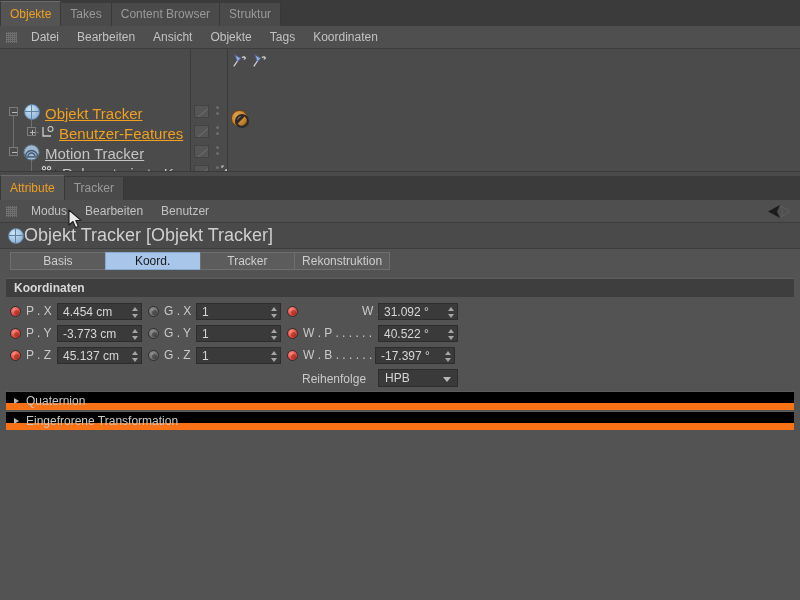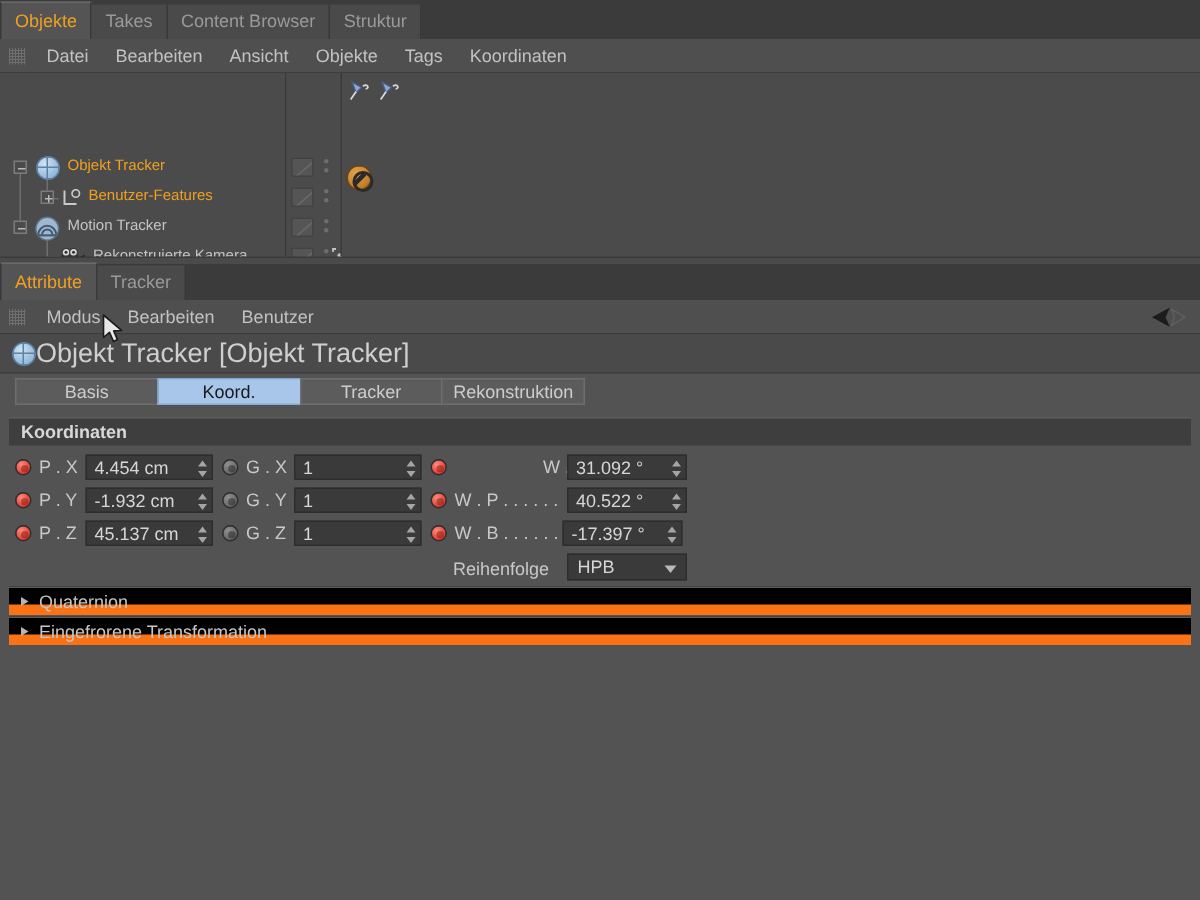--- a/index.html
+++ b/index.html
@@ -63,21 +63,21 @@
     position: absolute; left: 0; top: 49px; width: 800px; height: 122px;
     background: #4b4b4b;
   }
   .omLeft { position: absolute; left: 0; top: 0; width: 190px; height: 122px; background: #4b4b4b; }
   .colDivA { position: absolute; left: 190px; top: 0; width: 1px; height: 122px; background: #3a3a3a; }
   .omMid  { position: absolute; left: 191px; top: 0; width: 36px; height: 122px; background: #4b4b4b; }
   .colDivB { position: absolute; left: 227px; top: 0; width: 1px; height: 122px; background: #3a3a3a; }
   .omRight { position: absolute; left: 228px; top: 0; right: 0; height: 122px; background: #4b4b4b; }
 
   .orow { position: absolute; left: 0; width: 190px; height: 20px; display: flex; align-items: center; }
-  .orow .lbl { font-size: 10px; white-space: nowrap; }
+  .orow .lbl { font-size: 15px; white-space: nowrap; text-decoration: underline; }
   .lbl.orange { color: #f0a020; }
   .lbl.grey   { color: #c4c4c4; }
 
   
   .tline { position: absolute; background: #6e6e6e; }
   .expbox {
     position: absolute; width: 9px; height: 9px;
     border: 1px solid #7c7c7c; background: #4b4b4b;
   }
   .expbox::before {
@@ -405,21 +405,21 @@
       <div class="numfield" style="left:378px; width:80px;">
         <span>31.092 °</span>
         <span class="spinner"></span>
       </div>
     </div>
 
     <div class="coordRow" style="left:0; top:123px; width:800px;">
       <div class="radio on" style="left:10px;"></div>
       <div class="clabel" style="left:26px;">P . Y</div>
       <div class="numfield" style="left:57px; width:85px;">
-        <span>-1.932 cm</span>
+        <span>-3.773 cm</span>
         <span class="spinner"></span>
       </div>
       <div class="radio off" style="left:148px;"></div>
       <div class="clabel" style="left:164px;">G . Y</div>
       <div class="numfield" style="left:196px; width:85px;">
         <span>1</span>
         <span class="spinner"></span>
       </div>
       <div class="radio on" style="left:287px;"></div>
       <div class="clabel" style="left:303px;text-align:center;">W . P . . . . . .</div>

